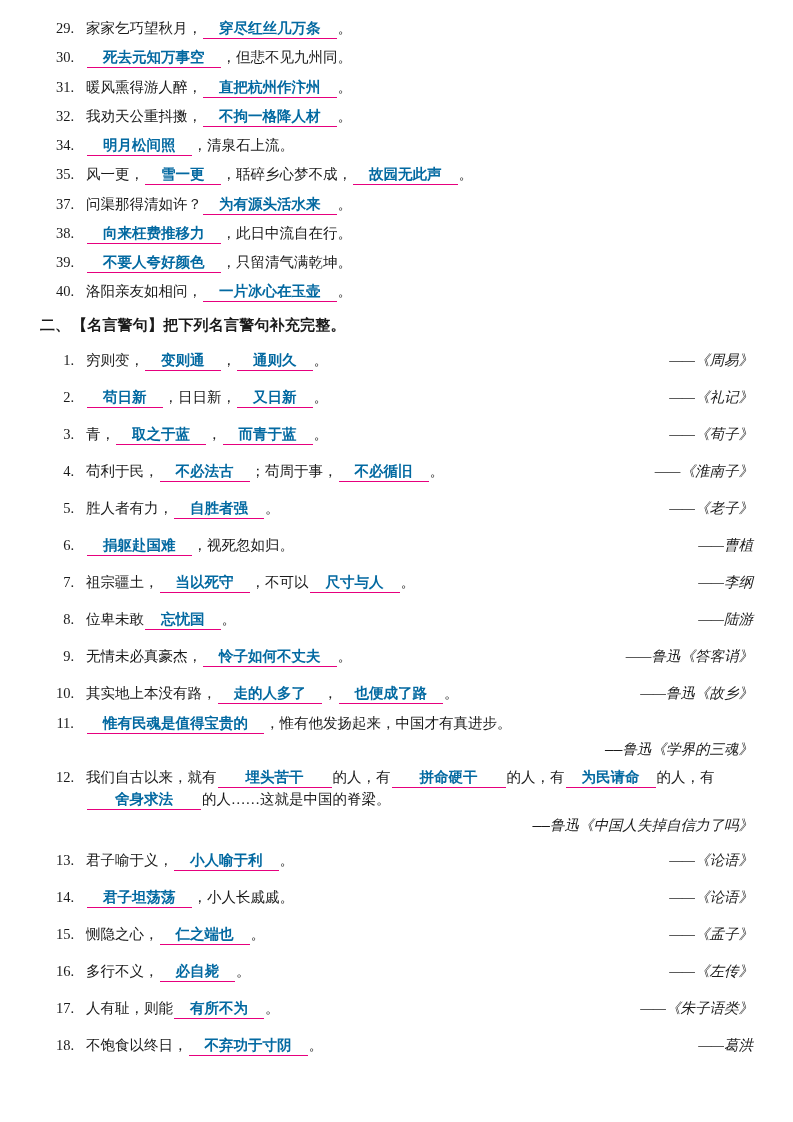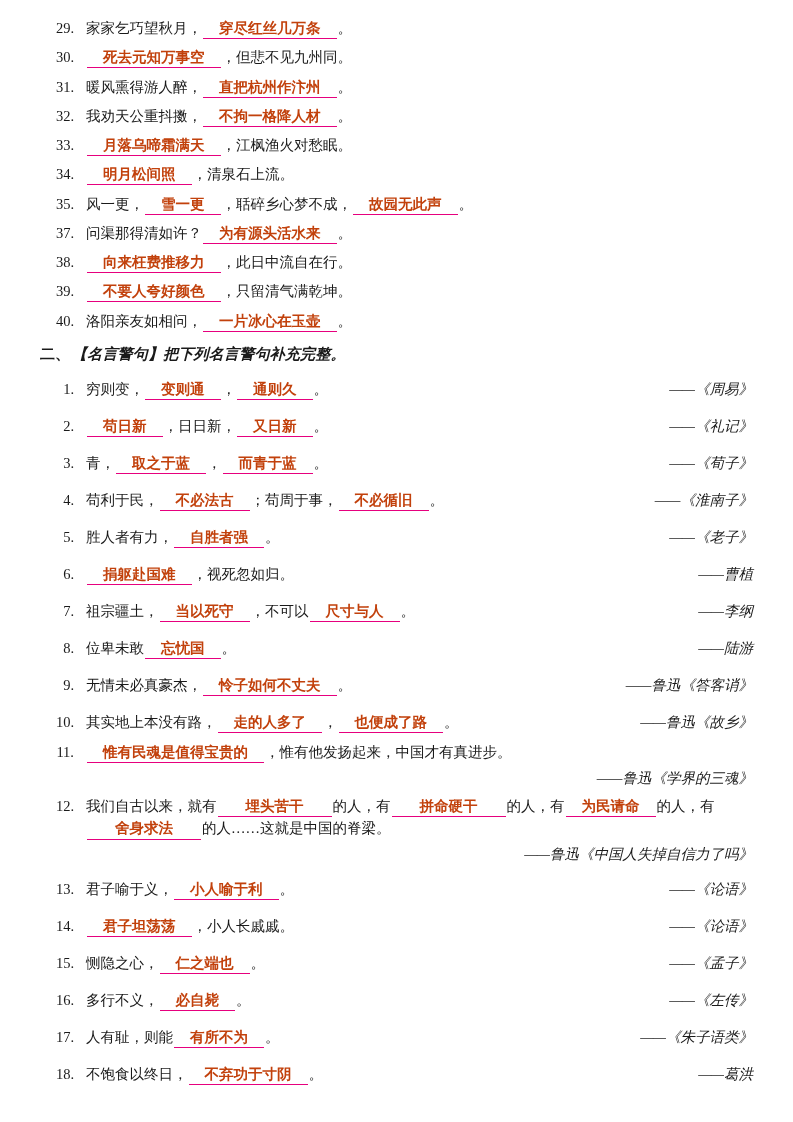--- a/index.html
+++ b/index.html
@@ -27,61 +27,61 @@
     flex: 0 0 auto;
     text-align: right;
     margin-right: 12px;
     white-space: nowrap;
   }
   .num.w1 { width: 34px; }
   .body { flex: 1 1 auto; }
 
   
   .ans {
-    color: #c2410c;
+    color: #0369a1;
     font-weight: bold;
     border-bottom: 1.3px solid #e6007e;
     padding: 0 5px 1px 5px;
     display: inline-block;
     line-height: 1.25;
     margin: 0 1px;
   }
   .ans.wide { padding: 0 16px 1px 16px; }
   .ans.xwide { padding: 0 28px 1px 28px; }
   .plain { color: #1a1a1a; }
 
   
   .section-head {
     display: flex;
     align-items: baseline;
     font-weight: bold;
     margin: 13px 0 7px 0;
     font-size: 15px;
   }
   .section-head .sec-num { margin-right: 2px; }
-  .section-head .sec-title { letter-spacing: .2px; font-style: italic; }
+  .section-head .sec-title { letter-spacing: .2px; }
 
   
   .qrow {
     display: flex;
     align-items: baseline;
     margin-bottom: 7.5px;
     line-height: 1.55;
   }
   .qrow .num { width: 34px; }
   .qrow .content { flex: 1 1 auto; padding-right: 6px; }
   .src {
     flex: 0 0 auto;
     white-space: nowrap;
     font-style: italic;
     font-family: "Liberation Serif", serif;
     text-align: right;
     margin-top: 7px;
   }
-  .src-line { display: block; text-align: right; font-style: italic; margin: -2px 0 7px 0; }
+  .src-line { display: block; text-align: right; font-style: italic; margin: -2px 0 7px 0; font-family: Liberation Mono, monospace; }
 </style>
 </head>
 <body>
 
 <div class="page">
   <div id="poem-list">
       <div class="line">
         <span class="num w1">29.</span>
         <span class="body"><span class="plain">家家乞巧望秋月，</span><span class="ans wide">穿尽红丝几万条</span><span class="plain">。</span></span>
       </div>
@@ -89,24 +89,20 @@
         <span class="num w1">30.</span>
         <span class="body"><span class="ans wide">死去元知万事空</span><span class="plain">，但悲不见九州同。</span></span>
       </div>
       <div class="line">
         <span class="num w1">31.</span>
         <span class="body"><span class="plain">暖风熏得游人醉，</span><span class="ans wide">直把杭州作汴州</span><span class="plain">。</span></span>
       </div>
       <div class="line">
         <span class="num w1">32.</span>
         <span class="body"><span class="plain">我劝天公重抖擞，</span><span class="ans wide">不拘一格降人材</span><span class="plain">。</span></span>
-      </div>
-      <div class="line">
-        <span class="num w1">33.</span>
-        <span class="body"><span class="ans wide">月落乌啼霜满天</span><span class="plain">，江枫渔火对愁眠。</span></span>
       </div>
       <div class="line">
         <span class="num w1">34.</span>
         <span class="body"><span class="ans wide">明月松间照</span><span class="plain">，清泉石上流。</span></span>
       </div>
       <div class="line">
         <span class="num w1">35.</span>
         <span class="body"><span class="plain">风一更，</span><span class="ans wide">雪一更</span><span class="plain">，聒碎乡心梦不成，</span><span class="ans wide">故园无此声</span><span class="plain">。</span></span>
       </div>
       <div class="line">

